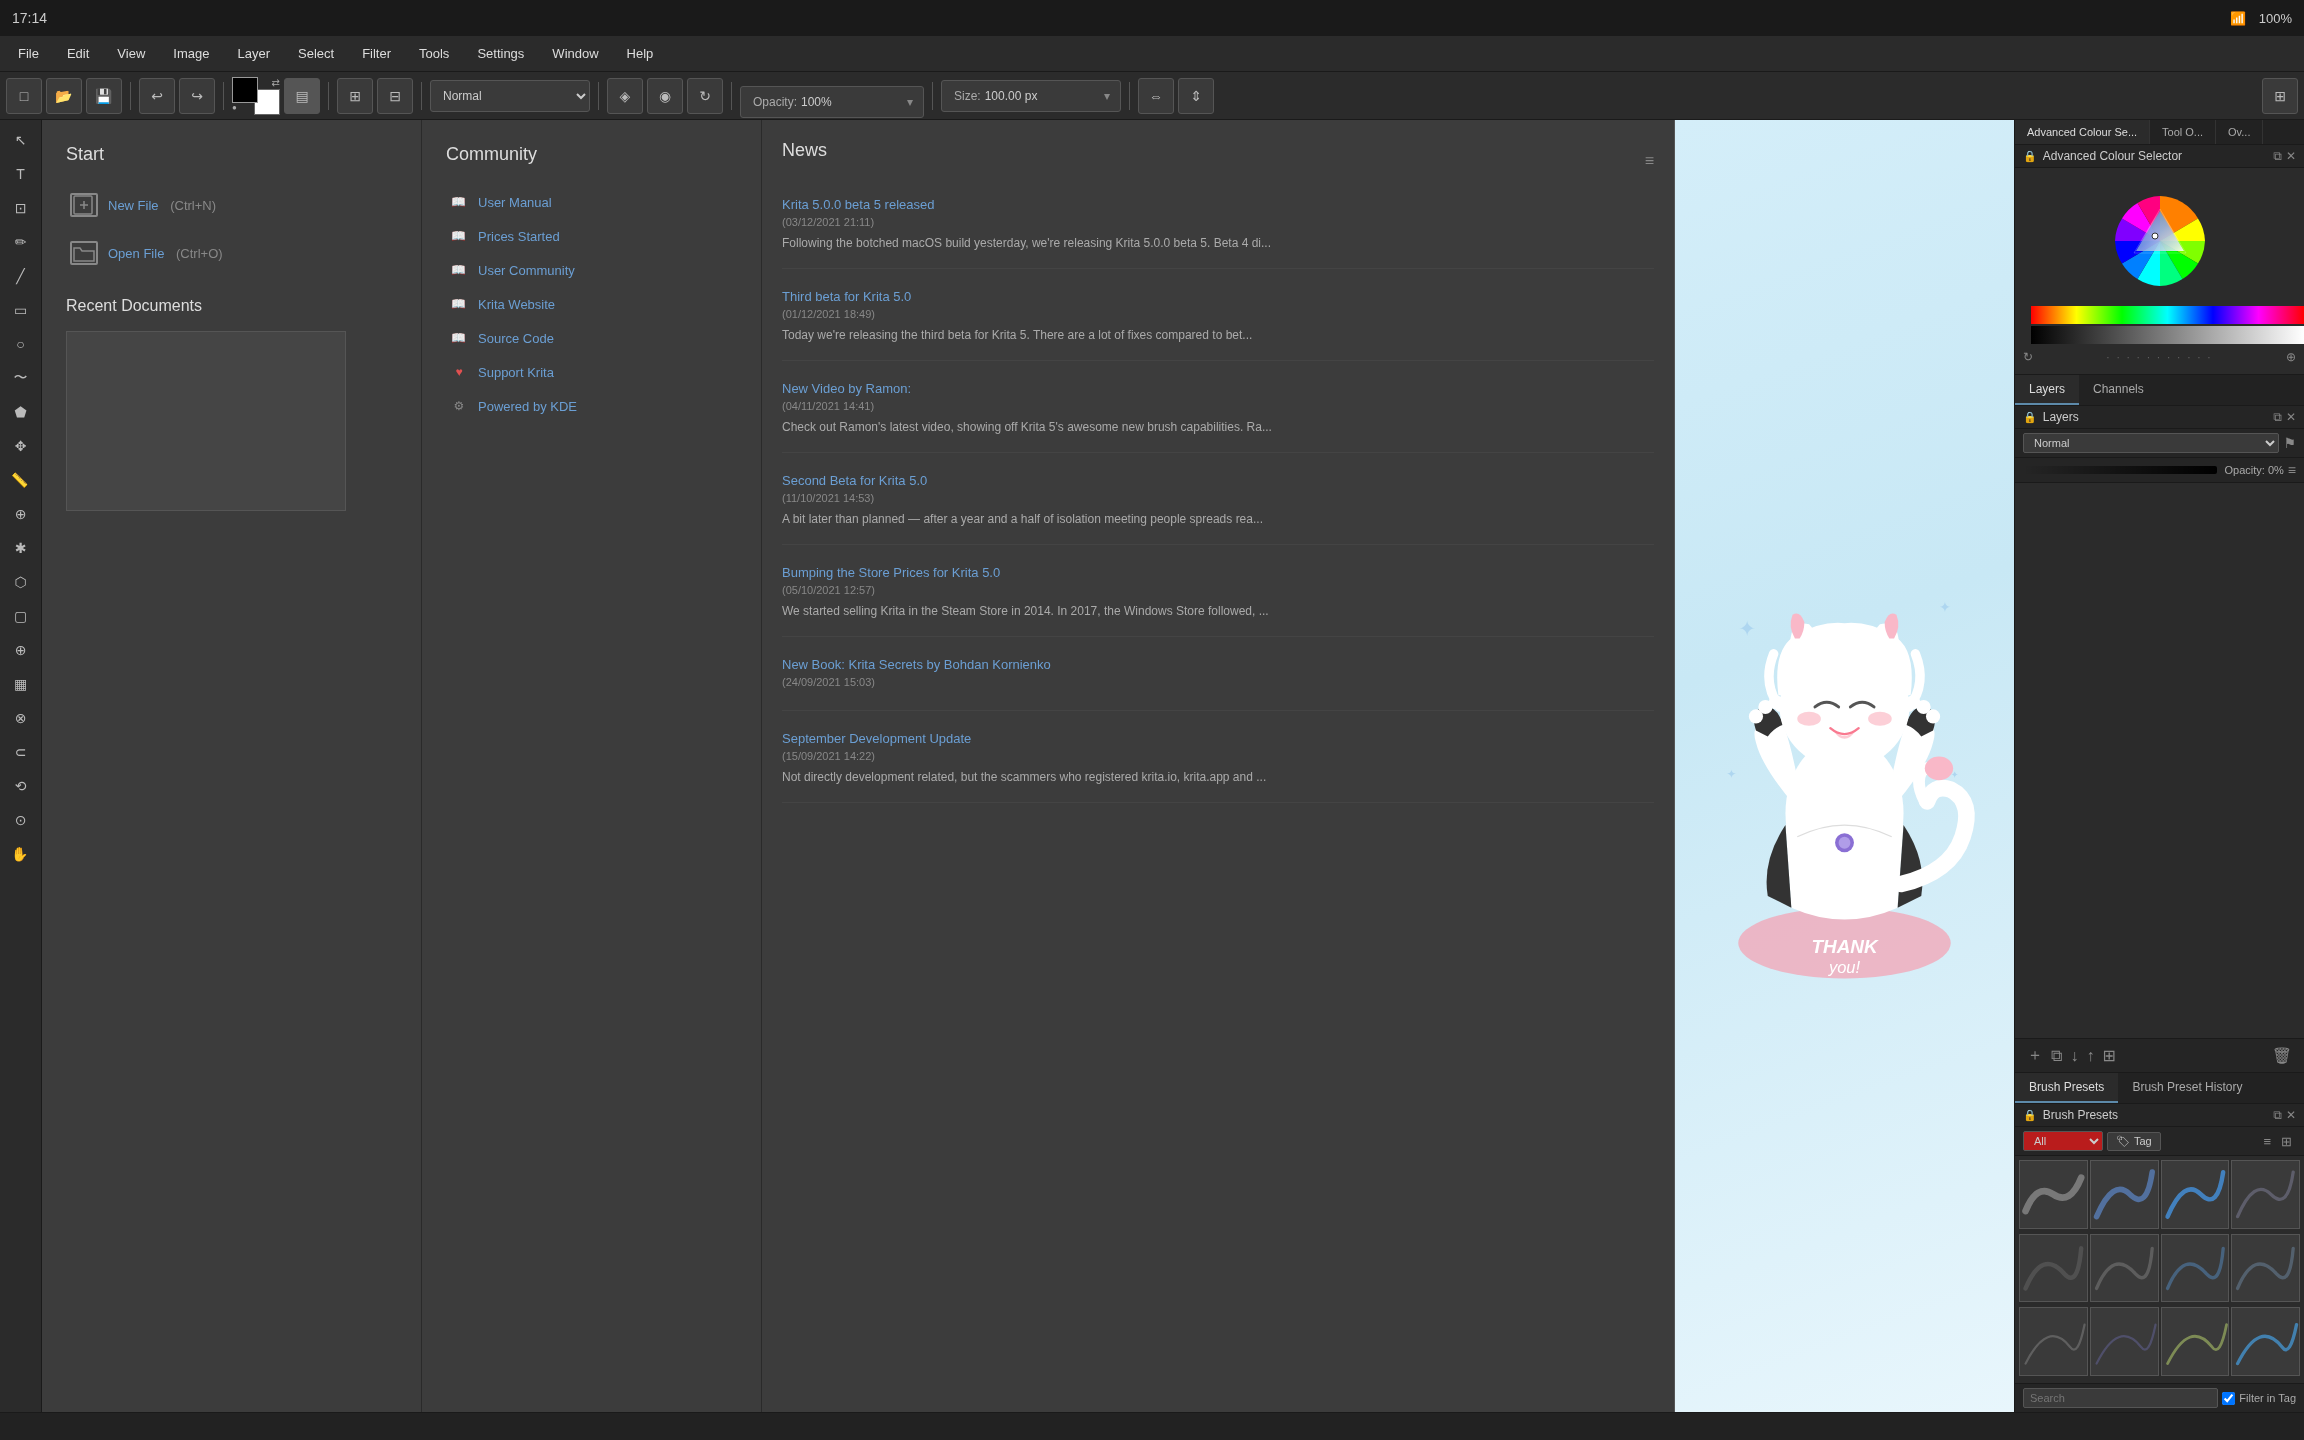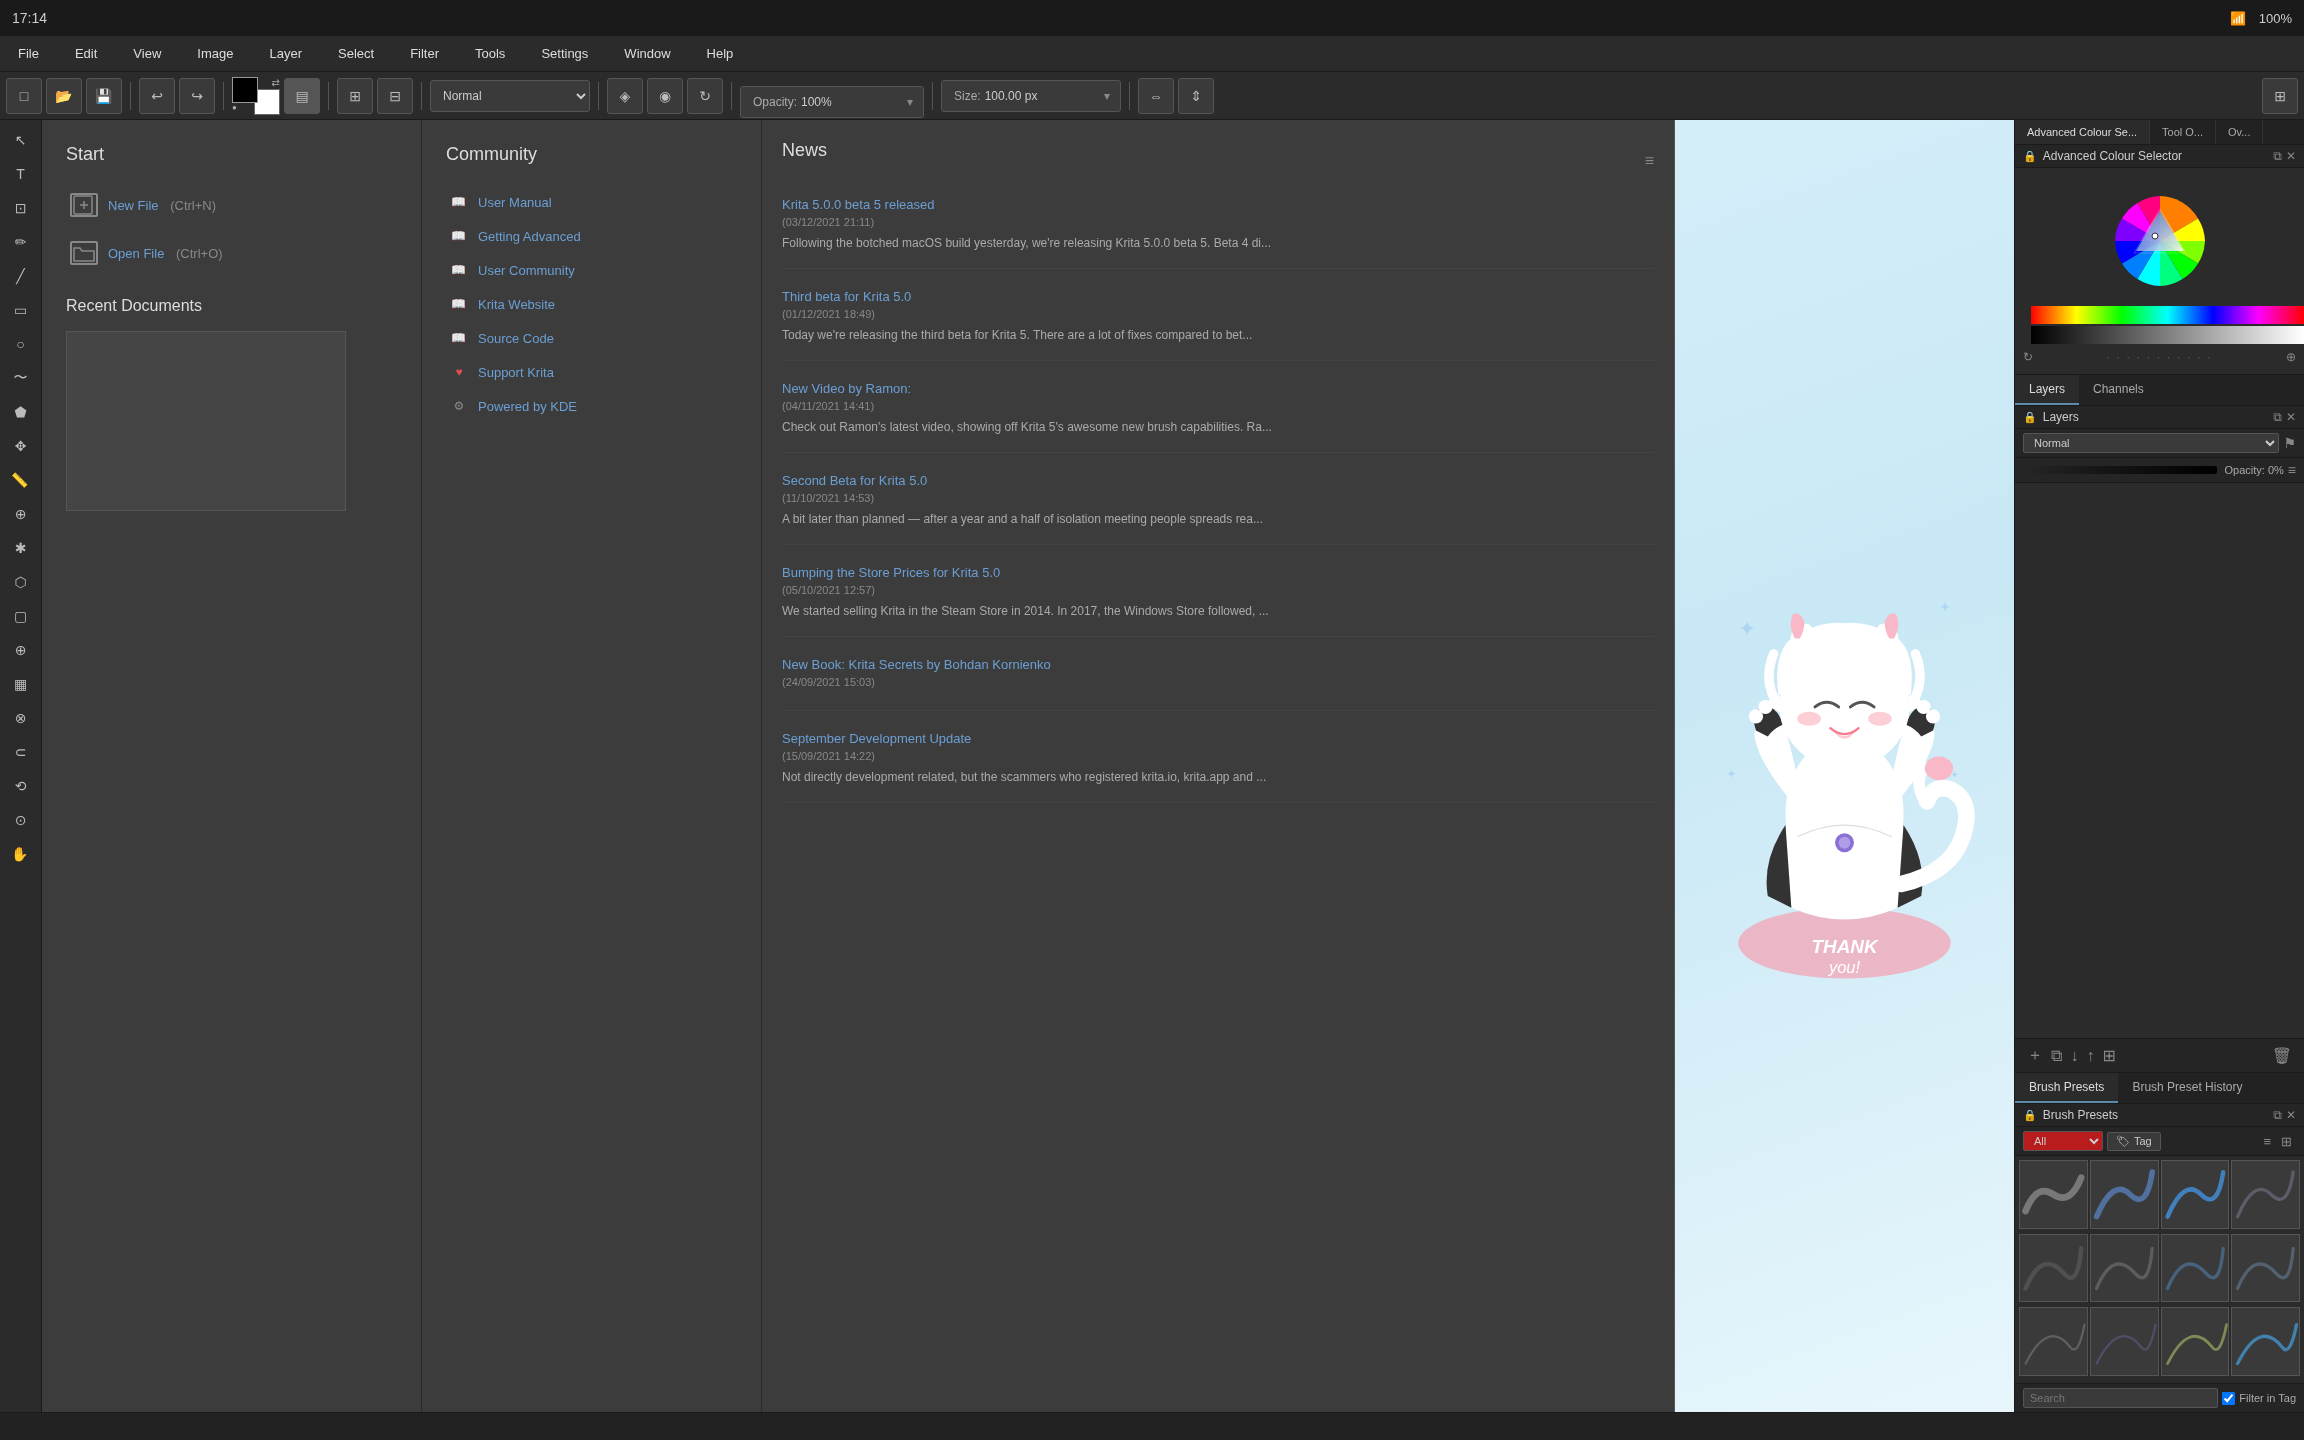--- a/index.html
+++ b/index.html
@@ -19,21 +19,21 @@
     #titlebar-right { display: flex; gap: 12px; align-items: center; font-size: 13px; }
 
     
     #menubar {
       background: #2b2b2b;
       height: 36px;
       display: flex;
       align-items: center;
       padding: 0 8px;
       border-bottom: 1px solid #1a1a1a;
-      gap: 16px;
+      gap: 8px;
     }
     .menu-item {
       padding: 4px 10px;
       cursor: pointer;
       border-radius: 3px;
       color: #ddd;
       font-size: 13px;
     }
 
     
@@ -642,21 +642,21 @@
 
       <div id="community-section">
         <div class="section-title">Community</div>
 
         <a class="community-link">
           <span class="link-icon">📖</span>
           <span>User Manual</span>
         </a>
         <a class="community-link">
           <span class="link-icon">📖</span>
-          <span>Getting Advanced</span>
+          <span>Prices Started</span>
         </a>
         <a class="community-link">
           <span class="link-icon">📖</span>
           <span>User Community</span>
         </a>
         <a class="community-link">
           <span class="link-icon">📖</span>
           <span>Krita Website</span>
         </a>
         <a class="community-link">

